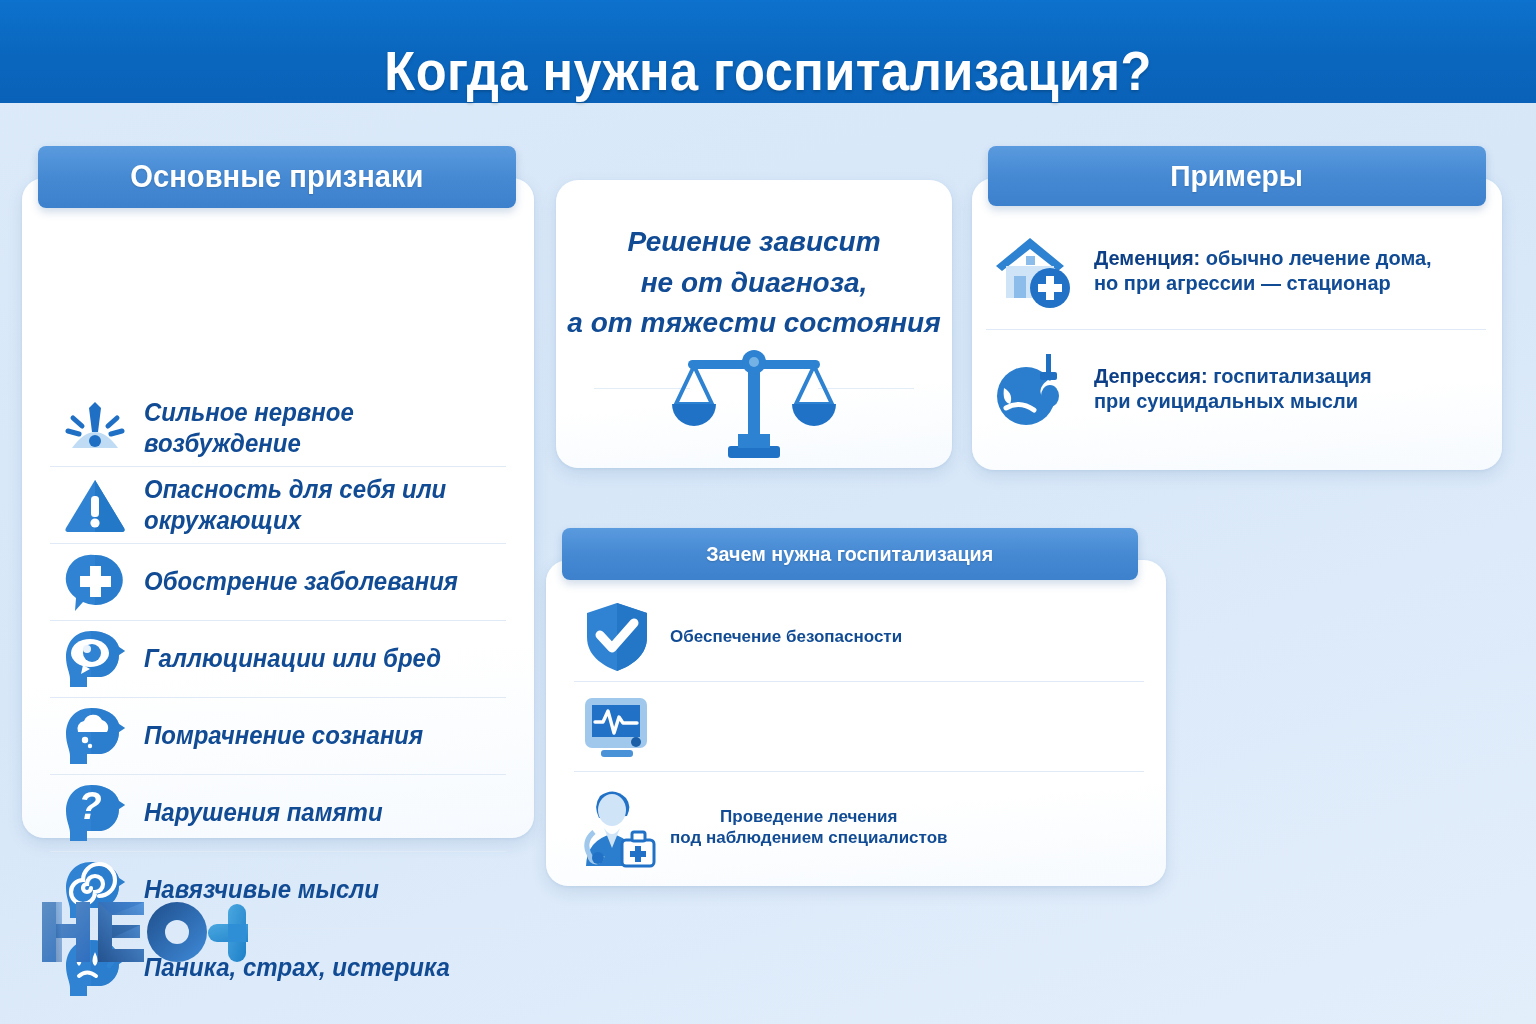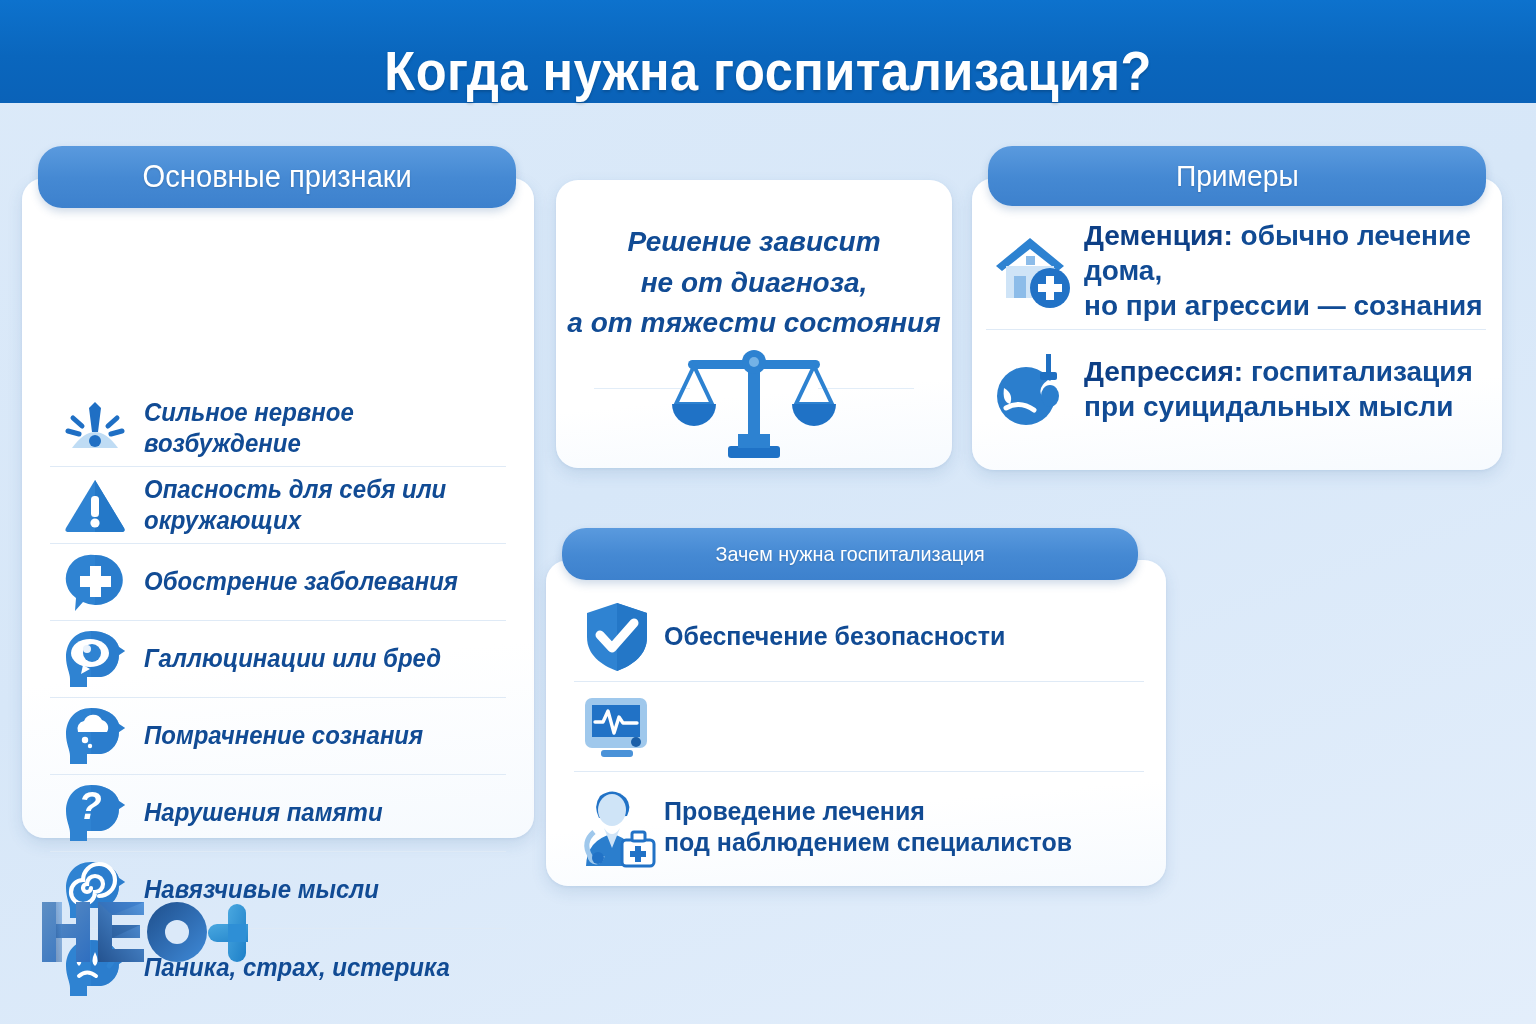--- a/index.html
+++ b/index.html
@@ -21,25 +21,25 @@
     transform:scaleX(.92);transform-origin:center;
     text-shadow:0 2px 3px rgba(0,0,0,.18);
     white-space:nowrap;
   }
   
   .card{
     position:absolute;background:linear-gradient(175deg,#ffffff 0%,#ffffff 72%,#f6fafe 100%);
     border-radius:22px;box-shadow:0 6px 16px rgba(40,90,150,.13),0 1px 3px rgba(40,90,150,.08);font-style:italic;
   }
   .pill{
-    position:absolute;border-radius:24px;
+    position:absolute;border-radius:8px;
     background:linear-gradient(180deg,#5a9ade 0%,#4589d3 52%,#3d81cd 100%);
     box-shadow:0 4px 9px rgba(40,90,150,.22);
     display:flex;align-items:center;justify-content:center;
-    color:#fff;font-weight:normal;
+    color:#fff;font-weight:bold;
     font-family:"Liberation Sans Narrow","Liberation Sans",sans-serif;
     text-shadow:0 1px 2px rgba(0,0,0,.16);
     white-space:nowrap;
   }
   .pill span{transform:scaleX(.94);transform-origin:center;display:block;}
   
   .rows{position:absolute;left:0;right:0;}
   .row{
     display:flex;align-items:center;
     border-bottom:1px solid #dfeaf6;
@@ -70,28 +70,28 @@
   .mid-rule{position:absolute;top:208px;height:1px;background:#e2edf8;}
   .mid-rule.l{left:38px;width:96px;}
   .mid-rule.r{right:38px;width:96px;}
   .mid-ico{position:absolute;left:0;right:0;top:162px;display:flex;justify-content:center;}
   
   #right-card{left:972px;top:178px;width:530px;height:292px;}
   #right-pill{left:988px;top:146px;width:498px;height:60px;font-size:30px;}
   #right-rows{top:212px;left:986px;width:500px;}
   #right-rows .row{height:118px;align-items:center;}
   #right-rows .row-ico{width:92px;height:100px;}
-  #right-rows .row-txt{font-size:28px;margin-left:6px;}
+  #right-rows .row-txt{font-size:20px;margin-left:16px;}
   
   #bot-card{left:546px;top:560px;width:620px;height:326px;}
   #bot-pill{left:562px;top:528px;width:576px;height:52px;font-size:21px;}
   #bot-rows{top:592px;left:574px;width:570px;}
   #bot-rows .row{height:90px;}
   #bot-rows .row-ico{width:86px;height:82px;}
-  #bot-rows .row-txt{font-size:25px;margin-left:4px;}
+  #bot-rows .row-txt{font-size:17px;margin-left:10px;text-align:center;}
   #bot-rows .row.tall{height:110px;}
   
   #logo{position:absolute;left:38px;top:896px;display:flex;align-items:center;gap:4px;}
 </style>
 </head>
 <body>
 
 <div class="banner">
   <div class="banner-title">Когда нужна госпитализация?</div>
 </div>
@@ -242,21 +242,21 @@
         <rect x="18" y="38" width="48" height="32" fill="#cfe4f7"></rect>
         <rect x="26" y="48" width="12" height="22" fill="#8cbce9"></rect>
         <rect x="46" y="48" width="11" height="11" fill="#8cbce9"></rect>
         <rect x="38" y="28" width="9" height="9" fill="#8cbce9"></rect>
         <circle cx="62" cy="60" r="20" fill="#2172c6"></circle>
         <path d="M58 48 h8 v8 h8 v8 h-8 v8 h-8 v-8 h-8 v-8 h8 Z" fill="#fff"></path>
       </svg>
     </div>
     <div class="row-txt">
       <div><b>Деменция:</b><span> обычно лечение дома,</span></div>
-      <div>но при агрессии — сознания</div>
+      <div>но при агрессии — стационар</div>
     </div>
   </div>
 
   <div class="row">
     <div class="row-ico">
       <svg width="88" height="86" viewBox="0 0 88 86">
         <circle cx="38" cy="50" r="29" fill="#2b7ecd"></circle>
         <path d="M16 42 q10 6 6 16 q-8 -2 -6 -16 Z" fill="#fff"></path>
         <path d="M18 62 q14 -8 28 2" fill="none" stroke="#fff" stroke-width="5" stroke-linecap="round"></path>
         <rect x="58" y="8" width="5" height="22" fill="#1f6fc2"></rect>

